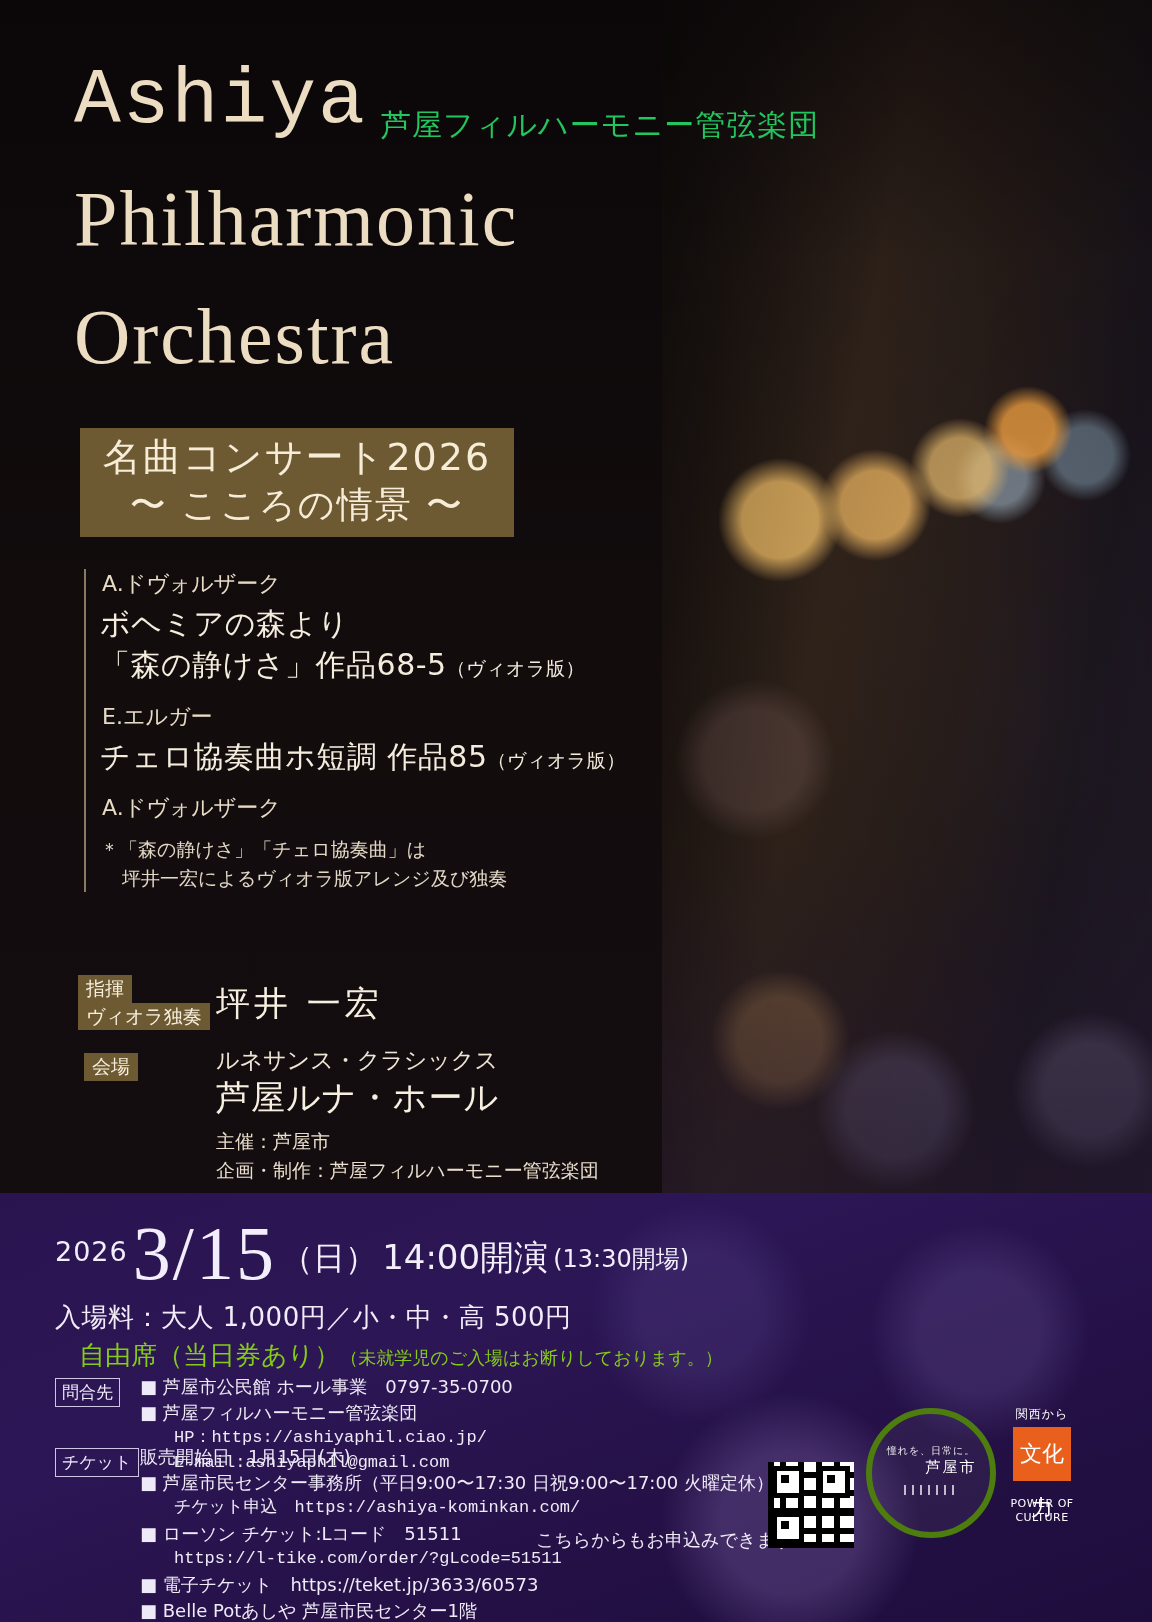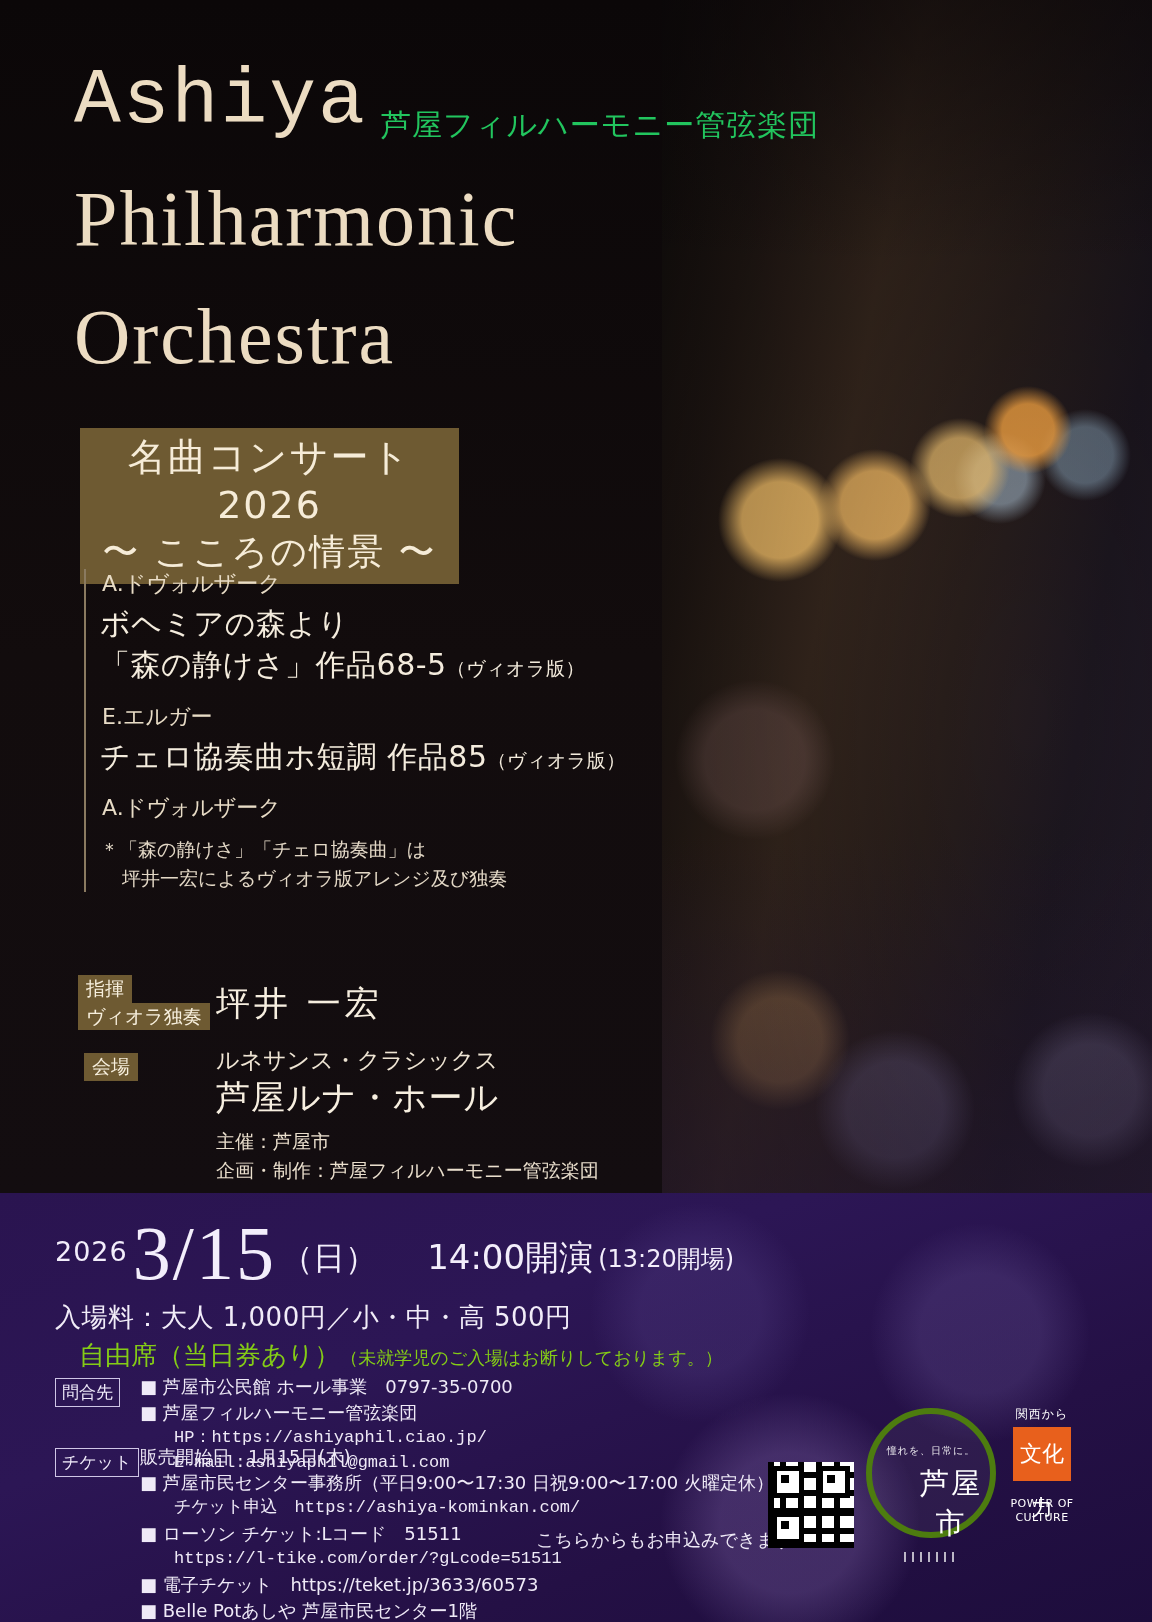--- a/index.html
+++ b/index.html
@@ -65,21 +65,21 @@
   }
   .t1{top:62px;font-size:78px;font-family:Liberation Mono, monospace;}
   .t2{top:180px;font-size:78px;}
   .t3{top:298px;font-size:78px;}
   .title-jp{
     position:absolute;left:381px;top:105px;
     color:#22c55e;font-size:30px;letter-spacing:1px;
     font-family:"DejaVu Sans", sans-serif;
   }
   .band-title{
-    position:absolute;left:80px;top:428px;width:379px;
+    position:absolute;left:80px;top:428px;width:434px;
     background:#6e5a32;
     color:#f6ecd8;
     text-align:center;
     padding:6px 0 10px 0;
     font-family:"DejaVu Sans", sans-serif;
   }
   .band-title .l1{font-size:38px;letter-spacing:2px;line-height:1.25;}
   .band-title .l2{font-size:36px;letter-spacing:2px;line-height:1.25;}
 
   
@@ -108,21 +108,21 @@
   .venue-tag{position:absolute;left:6px;top:78px;text-decoration:underline;}
   .venue-sub{position:absolute;left:138px;top:70px;font-size:23px;color:#efe5d4;}
   .venue-main{position:absolute;left:138px;top:100px;font-size:34px;letter-spacing:1px;color:#f7efe0;}
   .org{position:absolute;left:138px;top:152px;font-size:19px;line-height:1.5;color:#eadfcd;}
 
   
   .dateline{position:absolute;left:55px;top:1210px;color:#f3eefb;font-family:"DejaVu Sans", sans-serif;white-space:nowrap;}
   .dateline .yr{font-size:27px;vertical-align:14px;letter-spacing:1px;}
   .dateline .big{font-family:"Liberation Serif", serif;font-size:76px;vertical-align:-4px;letter-spacing:2px;}
   .dateline .dow{font-size:32px;vertical-align:6px;}
-  .dateline .time{font-size:34px;vertical-align:6px;margin-left:45px;}
+  .dateline .time{font-size:34px;vertical-align:6px;}
   .dateline .open{font-size:24px;vertical-align:8px;}
 
   .price{position:absolute;left:55px;top:1300px;color:#f1ecf8;font-size:26px;font-family:"DejaVu Sans", sans-serif;letter-spacing:.5px;}
   .seat{position:absolute;left:55px;top:1338px;color:#84cc16;font-size:26px;font-family:"DejaVu Sans", sans-serif;margin-left:24px;}
   .seat .sm{font-size:18px;}
 
   
   .boxlabel{
     display:inline-block;border:1px solid #cfc6e6;color:#f0ebfa;
     font-size:17px;padding:2px 6px;font-family:"DejaVu Sans", sans-serif;
@@ -146,21 +146,21 @@
   .qr .c1{left:4px;top:4px;} .qr .c2{right:4px;top:4px;} .qr .c3{left:4px;bottom:4px;}
   .qr .corner:after{content:"";position:absolute;left:4px;top:4px;width:8px;height:8px;background:#000;}
 
   
   .logo-city{
     position:absolute;left:866px;top:1408px;width:118px;height:118px;border-radius:50%;
     border:6px solid #4d7c0f;background:rgba(255,255,255,.05);
     color:#fff;font-family:"DejaVu Sans", sans-serif;text-align:center;
   }
   .logo-city .tiny{font-size:10px;margin-top:30px;letter-spacing:1px;opacity:.9;}
-  .logo-city .nm{font-size:29px;margin-top:6px;letter-spacing:2px;padding-left:40px;}
+  .logo-city .nm{font-size:15px;letter-spacing:2px;padding-left:40px;}
   .logo-city .wave{display:block;margin:8px auto 0;width:54px;height:10px;
     background:repeating-linear-gradient(90deg,#fff 0 2px,transparent 2px 8px);opacity:.7;}
   .logo-culture{position:absolute;left:996px;top:1406px;width:92px;text-align:center;font-family:"DejaVu Sans", sans-serif;}
   .logo-culture .from{color:#fff;font-size:12px;letter-spacing:1px;}
   .logo-culture .box{margin:4px auto 16px;width:58px;height:54px;background:#e8601c;color:#fff;
     font-size:22px;line-height:54px;letter-spacing:0;}
   .logo-culture .pw{color:#fff;font-size:11px;line-height:1.25;margin-top:4px;letter-spacing:.5px;}
 </style>
 </head>
 <body>
@@ -228,21 +228,21 @@
           <div>企画・制作：芦屋フィルハーモニー管弦楽団</div>
         </div>
       </div>
     </div>
 
     <div class="dateline">
       <span class="yr">2026</span>
       <span class="big">3/15</span>
       <span class="dow">（日）</span>
       <span class="time">14:00開演</span>
-      <span class="open">(13:20開場)</span>
+      <span class="open">(13:30開場)</span>
     </div>
 
     <div class="price">入場料：大人 1,000円／小・中・高 500円</div>
     <div class="seat">
       <span>自由席（当日券あり）</span><span class="sm">（未就学児のご入場はお断りしております。）</span>
     </div>
 
     <div class="contact-label">
       <span class="boxlabel">問合先</span>
     </div>

